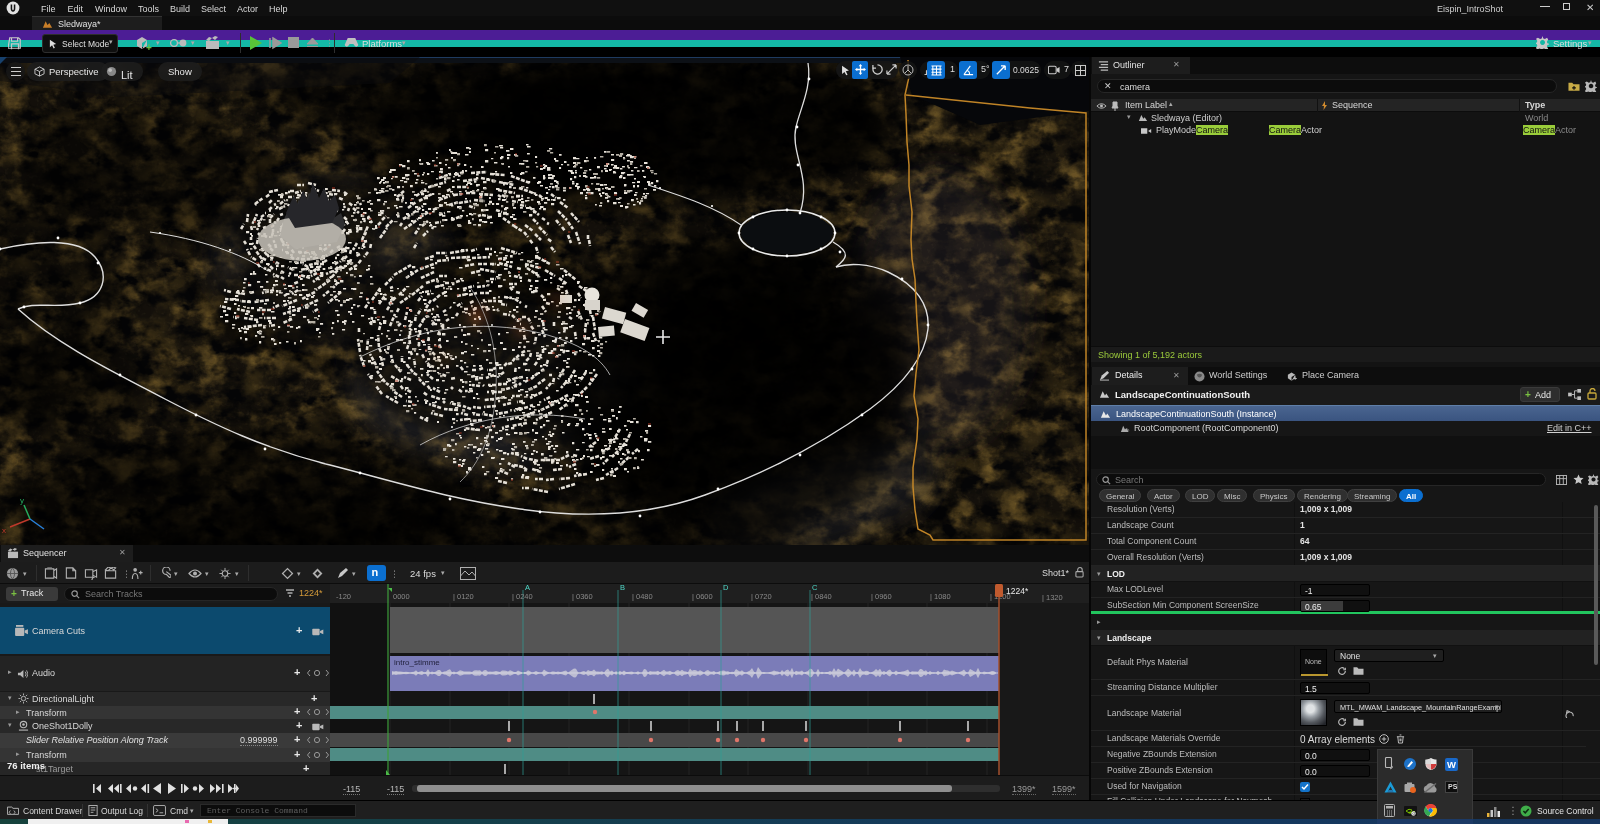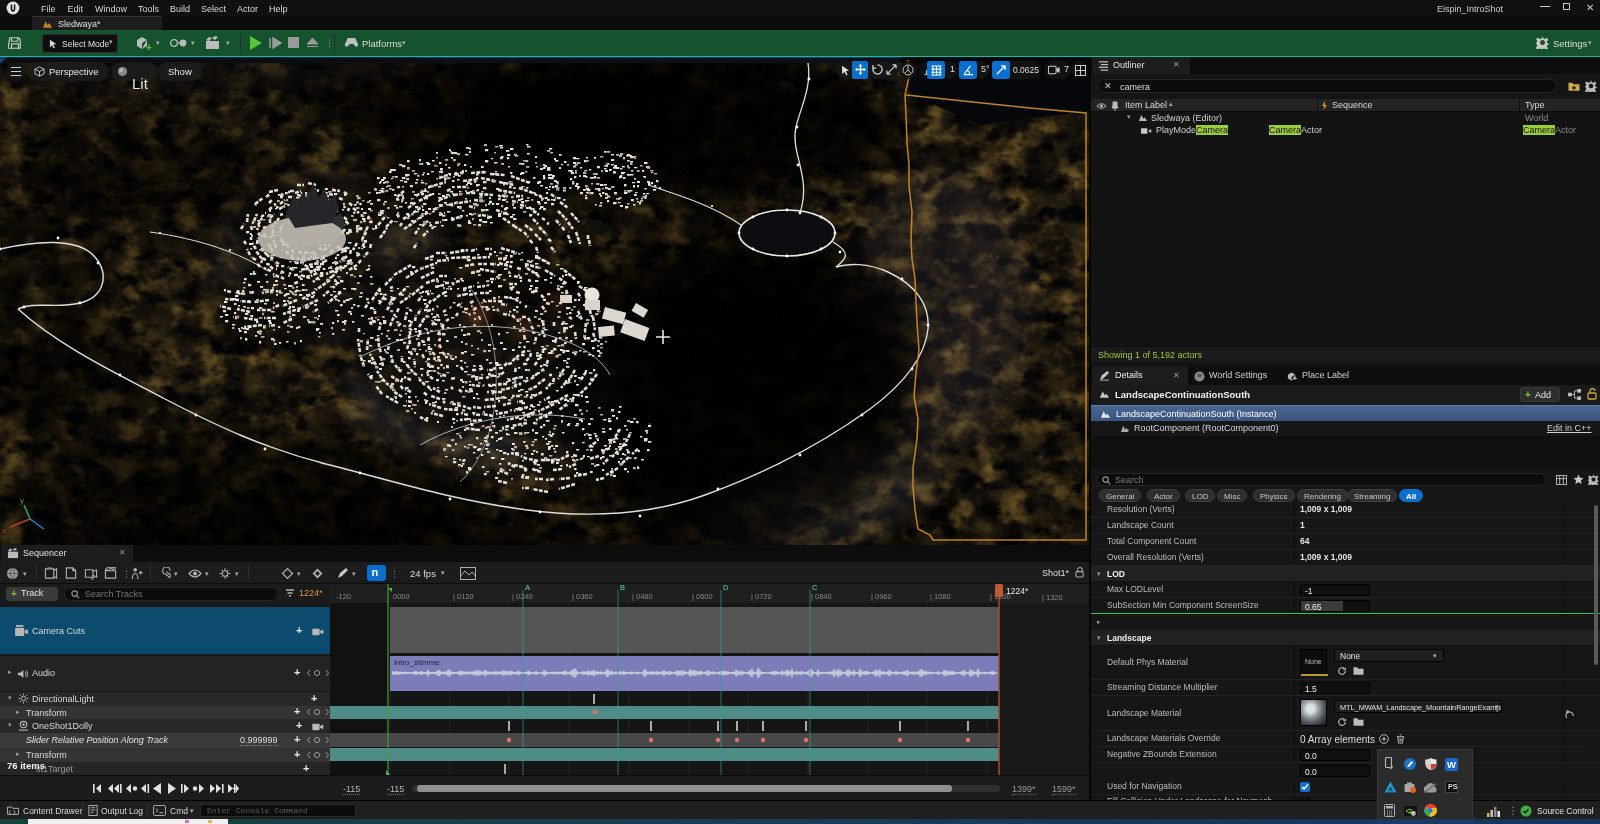--- a/index.html
+++ b/index.html
@@ -27,21 +27,21 @@
 
 <div class="ab" style="left:0;top:16px;width:1600px;height:14px;background:#0c0c0c;">
   <div class="ab" style="left:32px;top:0;width:130px;height:14px;background:#1d1d1d;border-top:1px solid #333;">
     <svg class="ab" style="left:10px;top:2px" width="11" height="10" viewBox="0 0 12 10">
         <path d="M1,9 L4,2 L6,6 L8,4 L11,9 Z" fill="#c87e28"></path>
       </svg>
     <span class="ab" style="left:26px;top:1.5px;color:#e0e0e0;font-size:9px;">Sledwaya*</span>
   </div>
 </div>
 
-<div class="ab" style="left:0;top:30px;width:1600px;height:27px;background:#14532d;border-bottom:1px solid #14b8a6;">
+<div class="ab" style="left:0;top:30px;width:1600px;height:17px;background:#4c1d95;border-bottom:7px solid #14b8a6;">
   <svg class="ab" style="left:8px;top:6px" width="14" height="14" viewBox="0 0 16 16">
       <path d="M2 2 h10 l2 2 v10 h-14 z M4 2 v4 h7 v-4 M4 15 v-6 h8 v6" fill="none" stroke="#c8c8c8" stroke-width="1.4"></path>
     </svg>
   <div class="ab" style="left:42px;top:4px;width:76px;height:19px;background:#0f0f0f;border-radius:3px;border:1px solid #2e2e2e;">
     <svg class="ab" style="left:5px;top:4px" width="10" height="10" viewBox="0 0 16 16">
         <path d="M3 1 L13 8 L8.5 9 L11 14 L9 15 L6.5 10 L3 13 Z" fill="#ddd"></path>
       </svg>
     <span class="ab" style="left:19px;top:3.5px;font-size:8.5px;color:#e0e0e0;">Select Mode</span>
     <span class="ab" style="left:66px;top:3px;font-size:7px;color:#aaa;">▾</span>
   </div>
@@ -243,21 +243,21 @@
   <div class="ab" style="left:6px;top:5px;width:19px;height:19px;background:rgba(25,25,25,0.85);border-radius:50%;">
     <div class="ab" style="left:4.5px;top:5px;width:10px;border-top:1.4px solid #ccc;"></div>
     <div class="ab" style="left:4.5px;top:9px;width:10px;border-top:1.4px solid #ccc;"></div>
     <div class="ab" style="left:4.5px;top:13px;width:10px;border-top:1.4px solid #ccc;"></div>
   </div>
   <div class="ab" style="left:27px;top:5px;height:19px;padding:0 10px 0 22px;background:rgba(30,30,30,0.88);border-radius:10px;color:#e6e6e6;font-size:9.5px;line-height:19px;">Perspective
     <svg class="ab" style="left:7px;top:4px" width="11" height="11" viewBox="0 0 12 12">
         <path d="M6 1 L11 3.5 L6 6 L1 3.5 Z M1 3.5 v5 L6 11 V6 M11 3.5 v5 L6 11" fill="none" stroke="#ccc" stroke-width="1"></path>
       </svg>
   </div>
-  <div class="ab" style="left:112px;top:5px;height:19px;padding:12px 10px 0 20px;background:rgba(30,30,30,0.88);border-radius:10px;color:#e6e6e6;font-size:15px;line-height:19px;">Lit
+  <div class="ab" style="left:101px;top:5px;height:19px;padding:4px 10px 0 20px;background:rgba(30,30,30,0.88);border-radius:10px;color:#e6e6e6;font-size:11px;line-height:19px;">Lit
     <svg class="ab" style="left:5px;top:4px" width="11" height="11" viewBox="0 0 12 12">
         <circle cx="6" cy="6" r="5" fill="#888"></circle>
         <circle cx="4.5" cy="4.5" r="2" fill="#bbb"></circle>
       </svg>
   </div>
   <div class="ab" style="left:158px;top:5px;height:19px;padding:0 10px;background:rgba(30,30,30,0.88);border-radius:10px;color:#e6e6e6;font-size:9.5px;line-height:19px;">Show</div>
 
   <div class="ab" style="left:836px;top:4px;height:18px;">
     <div class="ab" style="left:0;top:0;width:62px;height:18px;background:rgba(22,22,22,0.9);border-radius:9px;"></div>
     <svg class="ab" style="left:4px;top:3.5px" width="11" height="11" viewBox="0 0 16 16">
@@ -362,21 +362,21 @@
         <path d="M2 1 h4 v4 l1 2 h-6 l1 -2 z M4 7 v3" fill="#bbb" stroke="#bbb"></path>
       </svg>
     <span class="ab" style="left:34px;top:1px;color:#d8d8d8;font-size:9px;">Item Label</span>
       <span class="ab" style="left:78px;top:1px;color:#aaa;font-size:7px;">▴</span>
     <div class="ab" style="left:226px;top:0;width:1px;height:13px;background:#111;"></div>
     <svg class="ab" style="left:230px;top:2px" width="7" height="9" viewBox="0 0 7 9">
         <path d="M4 0 L1 5 h2 L2.5 9 L6 4 h-2 Z" fill="#d08a2e"></path>
       </svg>
     <span class="ab" style="left:241px;top:1px;color:#d8d8d8;font-size:9px;">Sequence</span>
     <div class="ab" style="left:428px;top:0;width:1px;height:13px;background:#111;"></div>
-    <span class="ab" style="left:434px;top:1px;color:#d8d8d8;font-size:9px;">Type</span>
+    <span class="ab" style="left:434px;top:1px;color:#d8d8d8;font-size:9px;font-weight:bold;">Type</span>
   </div>
 
   <div class="ab" style="left:0;top:55px;width:511px;height:12px;">
     <span class="ab" style="left:36px;top:1px;color:#999;font-size:7px;">▾</span>
     <svg class="ab" style="left:47px;top:2px" width="10" height="8" viewBox="0 0 12 9">
         <path d="M1 8 L4 1 L6.5 5.5 L8 3.5 L11 8 Z" fill="#b8b8b8"></path>
       </svg>
     <span class="ab" style="left:60px;top:0.5px;color:#d0d0d0;font-size:9px;">Sledwaya (Editor)</span>
     <span class="ab" style="left:434px;top:0.5px;color:#8a8a8a;font-size:9px;">World</span>
   </div>
@@ -407,21 +407,21 @@
       </div>
       <svg class="ab" style="left:103px;top:4px" width="11" height="11" viewBox="0 0 12 12">
         <circle cx="6" cy="6" r="5.5" fill="#8a8a8a"></circle>
         <path d="M3 4 q3 -2 6 0 q-1 3 -3 3 q-2 0 -3 -3" fill="#555"></path>
       </svg>
       <span class="ab" style="left:118px;top:3px;font-size:9px;color:#cfcfcf;">World Settings</span>
       <svg class="ab" style="left:195px;top:4px" width="12" height="11" viewBox="0 0 13 12">
         <path d="M2 4 l4 -2.5 4 2.5 -4 2.5 z M2 4 v4 l4 2.5 v-4 z M10 4 v4 l-4 2.5" fill="#b8b8b8"></path>
         <text x="8" y="11" fill="#b8b8b8" font-size="7" font-weight="bold">+</text>
       </svg>
-      <span class="ab" style="left:211px;top:3px;font-size:9px;color:#cfcfcf;">Place Label</span>
+      <span class="ab" style="left:211px;top:3px;font-size:9px;color:#cfcfcf;">Place Camera</span>
     </div>
     <div class="ab" style="left:0;top:18px;width:511px;height:20px;background:#1a1a1a;">
       <svg class="ab" style="left:8px;top:5px" width="11" height="9" viewBox="0 0 12 9">
         <path d="M1 8 L4 1 L6.5 5.5 L8 3.5 L11 8 Z" fill="#c8c8c8"></path>
       </svg>
       <span class="ab" style="left:24px;top:4px;font-size:9.5px;color:#f0f0f0;font-weight:bold;">LandscapeContinuationSouth</span>
       <div class="ab" style="left:429px;top:2px;width:40px;height:15px;background:#2e2e2e;border-radius:3px;border:1px solid #3a3a3a;">
         <span class="ab" style="left:4px;top:0.5px;color:#7bc142;font-size:10px;font-weight:bold;">+</span>
         <span class="ab" style="left:14px;top:1.5px;color:#e8e8e8;font-size:9px;">Add</span>
       </div>
@@ -512,21 +512,21 @@
       <div class="ab" style="left:0;top:80px;width:509px;height:16px;border-bottom:1px solid #232323;">
         <span class="ab" style="left:16px;top:2px;color:#bdbdbd;font-size:8.5px;">Max LODLevel</span>
         <div class="ab" style="left:203px;top:0;width:1px;height:100%;background:#101010;"></div>
         <div class="ab" style="left:471px;top:0;width:1px;height:100%;background:#101010;"></div>
       </div>
       <div class="ab" style="left:0;top:80px;width:509px;">
         <div class="ab" style="left:209px;top:2px;width:70px;height:12px;background:#101010;border:1px solid #000;border-radius:2px;overflow:hidden;">
           <span class="ab" style="left:4px;top:0.5px;color:#eee;font-size:8.5px;">-1</span>
         </div>
       </div>
-      <div class="ab" style="left:0;top:96px;width:509px;height:16px;border-bottom:1px solid #22c55e;">
+      <div class="ab" style="left:0;top:96px;width:509px;height:16px;border-bottom:3px solid #22c55e;">
         <span class="ab" style="left:16px;top:2px;color:#bdbdbd;font-size:8.5px;">SubSection Min Component ScreenSize</span>
         <div class="ab" style="left:203px;top:0;width:1px;height:100%;background:#101010;"></div>
         <div class="ab" style="left:471px;top:0;width:1px;height:100%;background:#101010;"></div>
       </div>
       <div class="ab" style="left:0;top:96px;width:509px;">
         <div class="ab" style="left:209px;top:2px;width:70px;height:12px;background:#101010;border:1px solid #000;border-radius:2px;overflow:hidden;">
           <div class="ab" style="left:0;top:0;width:62%;height:100%;background:#3c3c3c;"></div>
           <span class="ab" style="left:4px;top:0.5px;color:#eee;font-size:8.5px;">0.65</span>
         </div>
       </div>
@@ -603,20 +603,25 @@
     </div>
       <div class="ab" style="left:0;top:245px;width:509px;height:16px;border-bottom:1px solid #232323;">
         <span class="ab" style="left:16px;top:2px;color:#bdbdbd;font-size:8.5px;">Negative ZBounds Extension</span>
         <div class="ab" style="left:203px;top:0;width:1px;height:100%;background:#101010;"></div>
         <div class="ab" style="left:471px;top:0;width:1px;height:100%;background:#101010;"></div>
       </div>
       <div class="ab" style="left:0;top:245px;width:509px;">
         <div class="ab" style="left:209px;top:2px;width:70px;height:12px;background:#101010;border:1px solid #000;border-radius:2px;overflow:hidden;">
           <span class="ab" style="left:4px;top:0.5px;color:#eee;font-size:8.5px;">0.0</span>
         </div>
+      </div>
+      <div class="ab" style="left:0;top:261px;width:509px;height:16px;border-bottom:1px solid #232323;">
+        <span class="ab" style="left:16px;top:2px;color:#bdbdbd;font-size:8.5px;">Positive ZBounds Extension</span>
+        <div class="ab" style="left:203px;top:0;width:1px;height:100%;background:#101010;"></div>
+        <div class="ab" style="left:471px;top:0;width:1px;height:100%;background:#101010;"></div>
       </div>
       <div class="ab" style="left:0;top:261px;width:509px;">
         <div class="ab" style="left:209px;top:2px;width:70px;height:12px;background:#101010;border:1px solid #000;border-radius:2px;overflow:hidden;">
           <span class="ab" style="left:4px;top:0.5px;color:#eee;font-size:8.5px;">0.0</span>
         </div>
       </div>
       <div class="ab" style="left:0;top:277px;width:509px;height:16px;border-bottom:1px solid #232323;padding-left:24px;">
         <span class="ab" style="left:16px;top:2px;color:#bdbdbd;font-size:8.5px;">Used for Navigation</span>
         <div class="ab" style="left:203px;top:0;width:1px;height:100%;background:#101010;"></div>
         <div class="ab" style="left:471px;top:0;width:1px;height:100%;background:#101010;"></div>

